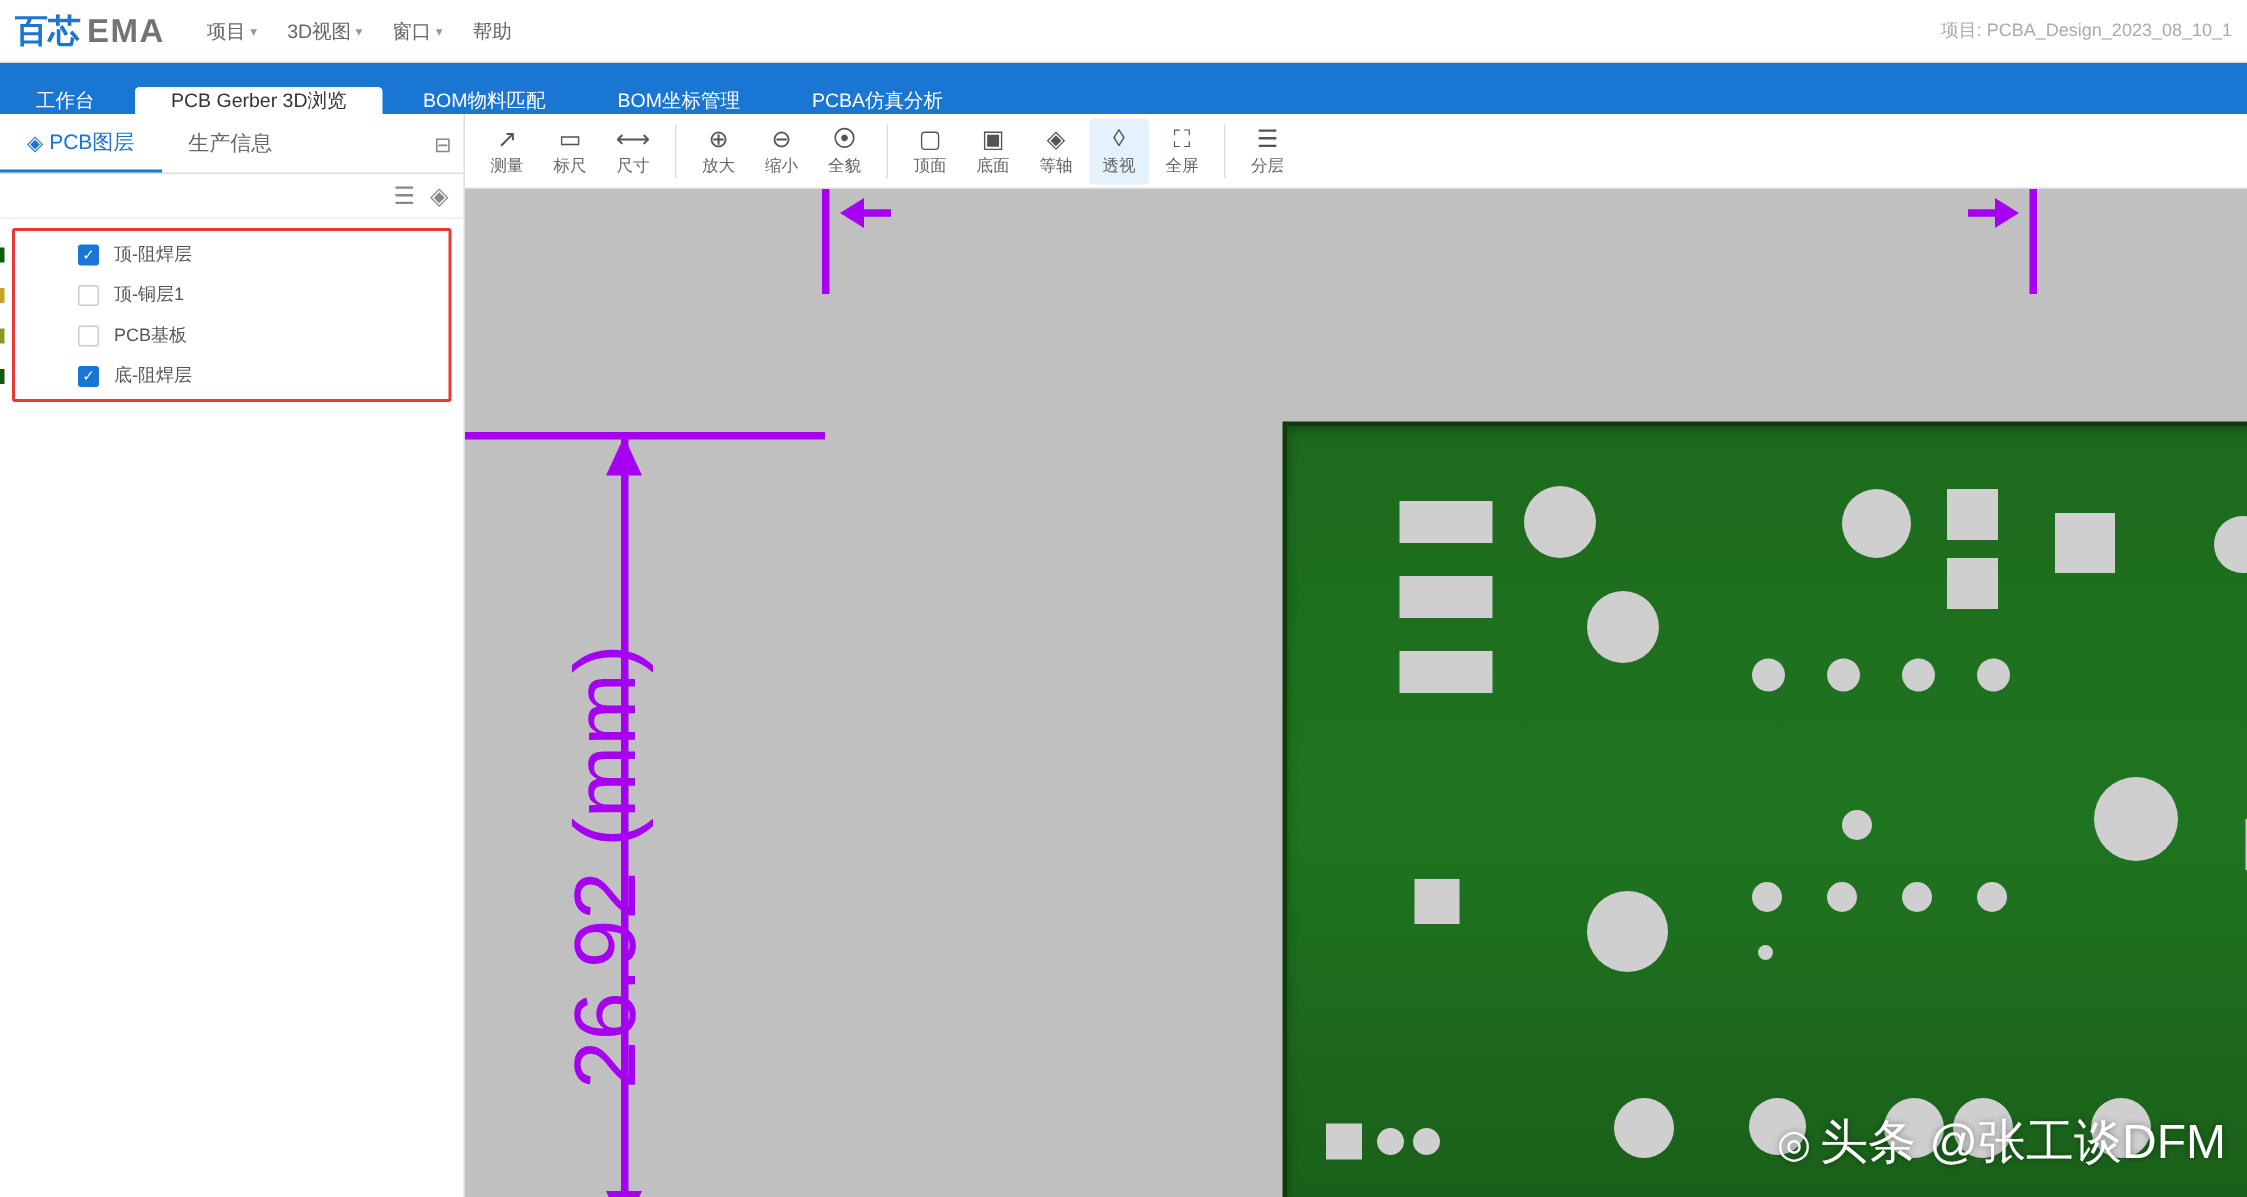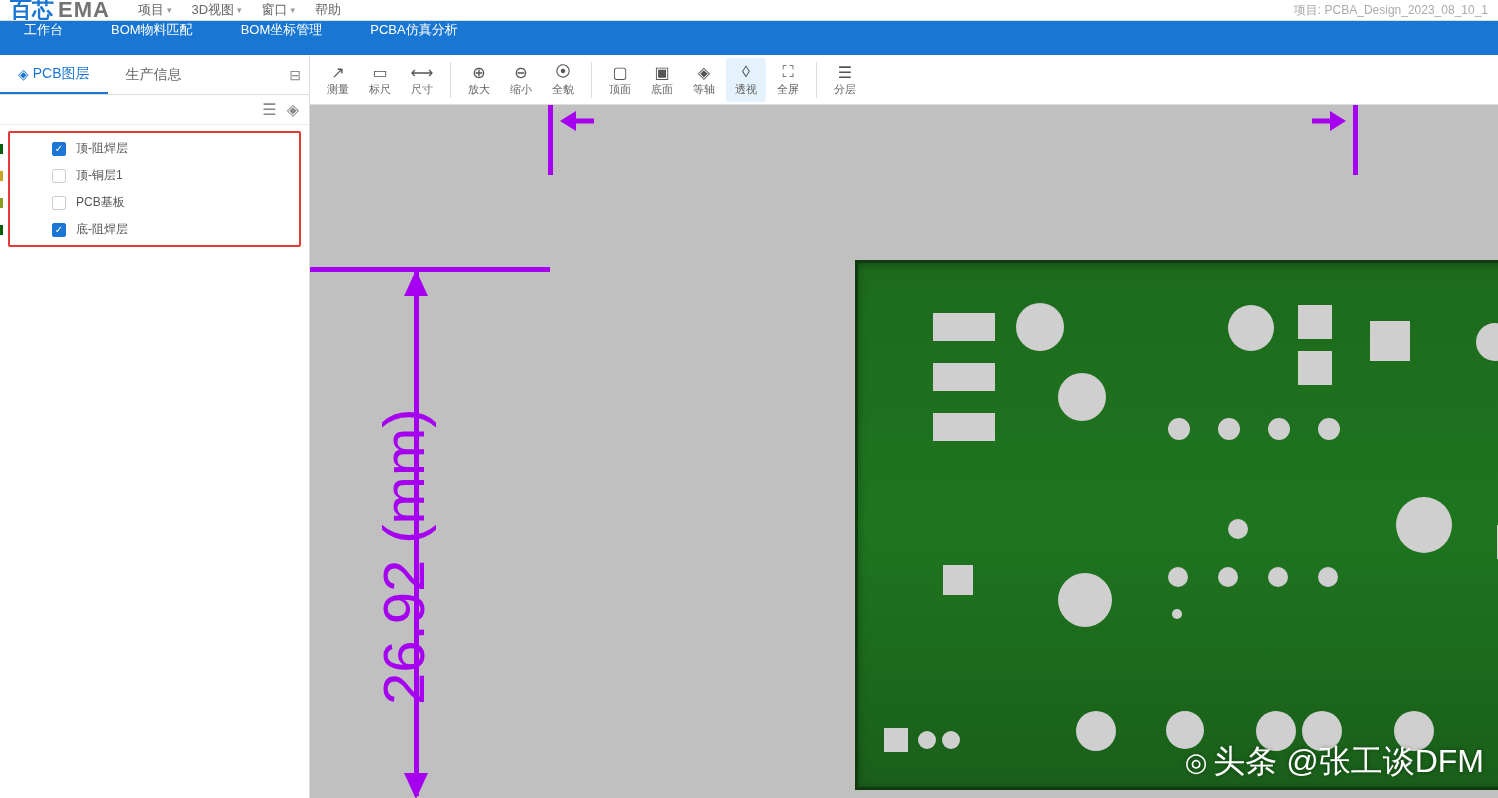--- a/index.html
+++ b/index.html
@@ -1,28 +1,28 @@
 <!DOCTYPE html>
 <html><head>
 <meta charset="utf-8">
 <style>
 * { margin: 0; padding: 0; box-sizing: border-box; font-family: "Microsoft YaHei", Arial, sans-serif; }
 body { width: 1498px; height: 798px; overflow: hidden; background: #fff; display: flex; flex-direction: column; }
 
 
-.menubar { height: 21px; display: flex; align-items: center; padding: 0 10px; border-bottom: 1px solid #ddd; }
+.menubar { height: 42px; display: flex; align-items: center; padding: 0 10px; border-bottom: 1px solid #ddd; }
 .logo { color: #1976d2; font-weight: bold; font-size: 22px; margin-right: 18px; display: flex; align-items: baseline; }
 .logo .cn { color: #1976d2; }
 .logo .en { color: #737373; margin-left: 4px; letter-spacing: 1px; }
 .menu-item { font-size: 13px; color: #666; padding: 0 10px; cursor: pointer; display: flex; align-items: center; }
 .menu-item .caret { font-size: 9px; margin-left: 3px; color: #999; }
 .project-info { margin-left: auto; font-size: 12px; color: #aaa; }
 
 
-.main-tabs { height: 34px; background: #1976d2; display: flex; align-items: flex-start; }
+.main-tabs { height: 34px; background: #1976d2; display: flex; align-items: flex-end; }
 .main-tab { display: flex; align-items: center; padding: 0 24px; color: #fff; font-size: 13px; cursor: pointer; }
 .main-tab.active { background: #fff; color: #333; margin: 3px 3px 0 3px; border-radius: 3px 3px 0 0; }
 .main-tab.dark { color: #fff; }
 
 
 .body { flex: 1; display: flex; overflow: hidden; }
 .sidebar { width: 310px; border-right: 1px solid #ddd; display: flex; flex-direction: column; }
 .side-tabs { height: 40px; display: flex; border-bottom: 1px solid #ddd; align-items: center; }
 .side-tab { height: 100%; padding: 0 18px; display: flex; align-items: center; font-size: 14px; color: #666; cursor: pointer; }
 .side-tab.active { color: #1976d2; border-bottom: 2px solid #1976d2; font-weight: 500; }
@@ -86,20 +86,23 @@
       <span>帮助</span>
     </div>
   <div class="project-info">
     <span>项目: </span><span>PCBA_Design_2023_08_10_1</span>
   </div>
 </div>
 
 <div class="main-tabs">
   <div class="main-tab dark">
       <span>工作台</span>
+    </div>
+  <div class="main-tab active">
+      <span>PCB Gerber 3D浏览</span>
     </div>
   <div class="main-tab dark">
       <span>BOM物料匹配</span>
     </div>
   <div class="main-tab dark">
       <span>BOM坐标管理</span>
     </div>
   <div class="main-tab dark">
       <span>PCBA仿真分析</span>
     </div>

